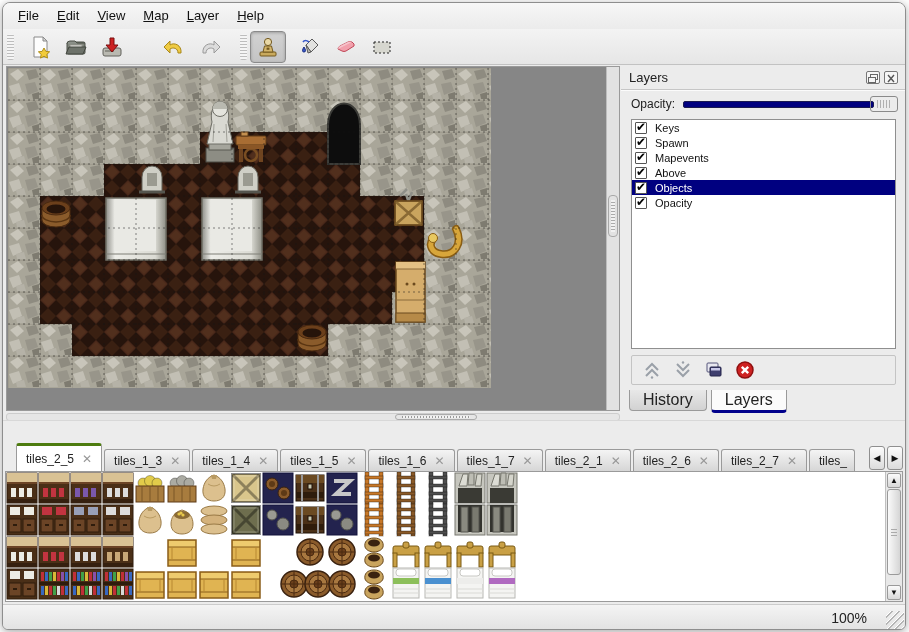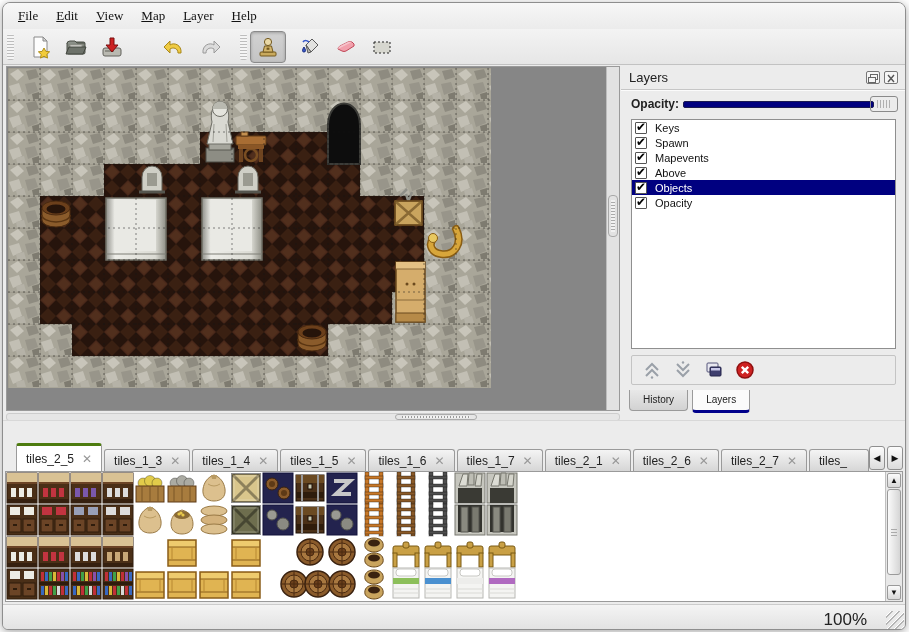--- a/index.html
+++ b/index.html
@@ -3,21 +3,21 @@
 <meta charset="utf-8">
 <style>
   * { margin:0; padding:0; box-sizing:border-box; }
   html,body { width:909px; height:632px; background:#fff; font-family:"Liberation Sans","DejaVu Sans",sans-serif; overflow:hidden; }
   .window { position:absolute; left:2px; top:2px; width:904px; height:628px; background:#ECECEC;
             border:1px solid #8e8e8e; border-radius:8px 8px 6px 6px; overflow:hidden;
             box-shadow:0 2px 10px rgba(0,0,0,.35); }
 
   
   .menubar { position:absolute; left:0; top:0; right:0; height:26px;
-             background:linear-gradient(#f7f7f7,#ebebeb); display:flex; align-items:center; padding-left:6px;font-family:Liberation Serif, serif; }
+             background:linear-gradient(#f7f7f7,#ebebeb); display:flex; align-items:center; padding-left:6px; }
   .menu-item { display:inline-block; line-height:26px; padding:0 9px; font-size:13px; color:#111; cursor:default; }
   .menu-item::first-letter { text-decoration:underline; }
 
   
   .toolbar { position:absolute; left:0; top:26px; right:0; height:36px;
              background:linear-gradient(#f3f3f3,#e6e6e6); border-bottom:1px solid #c2c2c2;
              display:flex; align-items:center; }
   .tb-handle { width:7px; height:26px; margin-left:4px;
                background:repeating-linear-gradient(0deg,#bdbdbd 0 1px,#f5f5f5 1px 3px); border-radius:2px; }
   .tool-btn { width:36px; height:32px; display:flex; align-items:center; justify-content:center;
@@ -42,21 +42,21 @@
                     background-clip:content-box; padding:1px 6px; }
 
   
   .dock-title { height:22px; display:flex; align-items:center; padding:0 8px; font-size:13px; color:#222; }
   .dock-title .spacer { flex:1; }
   .win-icon { width:14px; height:13px; border:1px solid #777; border-radius:2px; background:#f5f5f5;
               margin-left:4px; position:relative; display:inline-block; }
   .groove { border-top:1px solid #c6c6c6; border-bottom:1px solid #fbfbfb; height:0; }
 
   .layers-dock { position:absolute; left:618px; top:63px; width:285px; height:352px; }
-  .opacity-row { position:absolute; left:0; right:0; top:27px; height:22px;font-weight:bold; }
+  .opacity-row { position:absolute; left:0; right:0; top:27px; height:22px; }
   .opacity-label { position:absolute; left:10px; top:4px; font-size:12px; color:#222; }
   .slider { position:absolute; left:62px; right:8px; top:3px; height:16px; }
   .slider .track { position:absolute; left:0; right:24px; top:5px; height:7px; background:#000080;
                    border:1px solid #1a1a50; border-radius:2px; }
   .slider .handle { position:absolute; right:0; top:0; width:28px; height:16px;
                     background:linear-gradient(#fafafa,#d8d8d8); border:1px solid #8a8a8a; border-radius:3px;
                     background-image:repeating-linear-gradient(90deg,#b0b0b0 0 1px,transparent 1px 3px);
                     background-clip:content-box; padding:3px 5px; }
   .layer-list { position:absolute; left:10px; right:10px; top:53px; height:230px; background:#fff;
                 border:1px solid #8f8f8f; overflow:hidden; }
@@ -65,52 +65,52 @@
   .cb { width:12px; height:12px; background:#fff; border:1px solid #555; border-radius:1px;
         position:relative; flex:0 0 auto; }
   .cb .mark { position:absolute; left:0px; top:-3px; font-size:12px; color:#000; }
   .layer-name { margin-left:8px; }
   .layer-btns { position:absolute; left:10px; right:10px; top:289px; height:30px; border:1px solid #c4c4c4;
                 border-radius:2px; display:flex; align-items:center; gap:9px; padding-left:9px;
                 background:#ececec; }
   .icon-btn { width:22px; height:22px; display:flex; align-items:center; justify-content:center; }
 
   .btabs { position:absolute; left:8px; top:324px; display:flex; gap:4px; }
-  .btab { height:21px; line-height:20px; padding:0 13px; font-size:10px; color:#222;
+  .btab { height:21px; line-height:20px; padding:0 13px; font-size:16px; color:#222;
           background:linear-gradient(#e8e8e8,#d2d2d2); border:1px solid #9a9a9a; border-top:none;
           border-radius:0 0 4px 4px; }
   .btab[data-active="true"] { background:#fbfbfb; height:23px; border-bottom:3px solid #00008B; z-index:2; }
 
   
   .tilesets-dock { position:absolute; left:0; top:417px; width:903px; height:184px; border-top:1px solid #d8d8d8; }
   .ttabs { position:absolute; left:0; right:0; top:21px; height:29px; padding-left:13px; display:flex; align-items:flex-end; }
   .ttab { height:22px; display:flex; align-items:center; gap:8px; padding:0 9px; font-size:12px; color:#222;
           background:linear-gradient(#f4f4f4,#d6d6d6); border:1px solid #9a9a9a; border-bottom:none;
           border-radius:3px 3px 0 0; margin-right:2px; white-space:nowrap; }
   .ttab[data-active="true"] { height:28px; background:#fff; border-top:3px solid #4d7c0f; z-index:3; }
   .ttab .x { color:#979797; font-weight:bold; font-size:12px; }
-  .ttab.partial { width:60px; overflow:hidden; padding-right:0; }
+  .ttab.partial { width:46px; overflow:hidden; padding-right:0; }
   .tab-scroll { position:absolute; right:3px; top:25px; display:flex; gap:2px; z-index:4; }
   .tab-scroll .sbtn { width:16px; height:24px; background:linear-gradient(#fcfcfc,#dcdcdc); border:1px solid #8f8f8f;
           border-radius:3px; font-size:9px; color:#111; display:flex; align-items:center; justify-content:center; }
   .tiles-view { position:absolute; left:2px; right:3px; top:50px; bottom:2px; background:#fff; border:1px solid #9a9a9a; overflow:hidden; }
   .tiles-svg { position:absolute; left:0; top:0; display:block; }
   .ts-vscroll { position:absolute; right:0; top:0; bottom:0; width:17px; background:#e8e8e8; border-left:1px solid #c0c0c0; }
   .ts-vscroll .sbtn { position:absolute; left:1px; right:1px; height:15px; background:linear-gradient(#fbfbfb,#d8d8d8);
           border:1px solid #9a9a9a; border-radius:2px; font-size:8px; color:#111; display:flex; align-items:center; justify-content:center; }
   .ts-vscroll .up { top:1px; } .ts-vscroll .down { bottom:1px; }
   .ts-vscroll .thumb { position:absolute; left:1px; right:1px; top:17px; height:86px; background:linear-gradient(90deg,#fafafa,#d5d5d5);
           border:1px solid #9a9a9a; border-radius:3px; }
   .ts-vscroll .thumb::after { content:""; position:absolute; left:3px; right:3px; top:38px; height:8px;
           background:repeating-linear-gradient(0deg,#aaa 0 1px,transparent 1px 3px); }
 
   
   .statusbar { position:absolute; left:0; right:0; top:601px; height:26px;
                background:linear-gradient(#f4f4f4,#e2e2e2); border-top:1px solid #cccccc; }
-  .zoom-level { position:absolute; right:38px; top:5px; font-size:17px; color:#222; }
+  .zoom-level { position:absolute; right:38px; top:5px; font-size:14px; color:#222; }
   .resize-grip { position:absolute; right:1px; bottom:1px; width:18px; height:18px;
                  background:repeating-linear-gradient(135deg,transparent 0 3px,#ffffff 3px 4px,#b5b5b5 4px 5px); }
 </style>
 </head>
 <body>
 
 <div class="window">
 
   <div class="menubar">
     <span class="menu-item">File</span>

